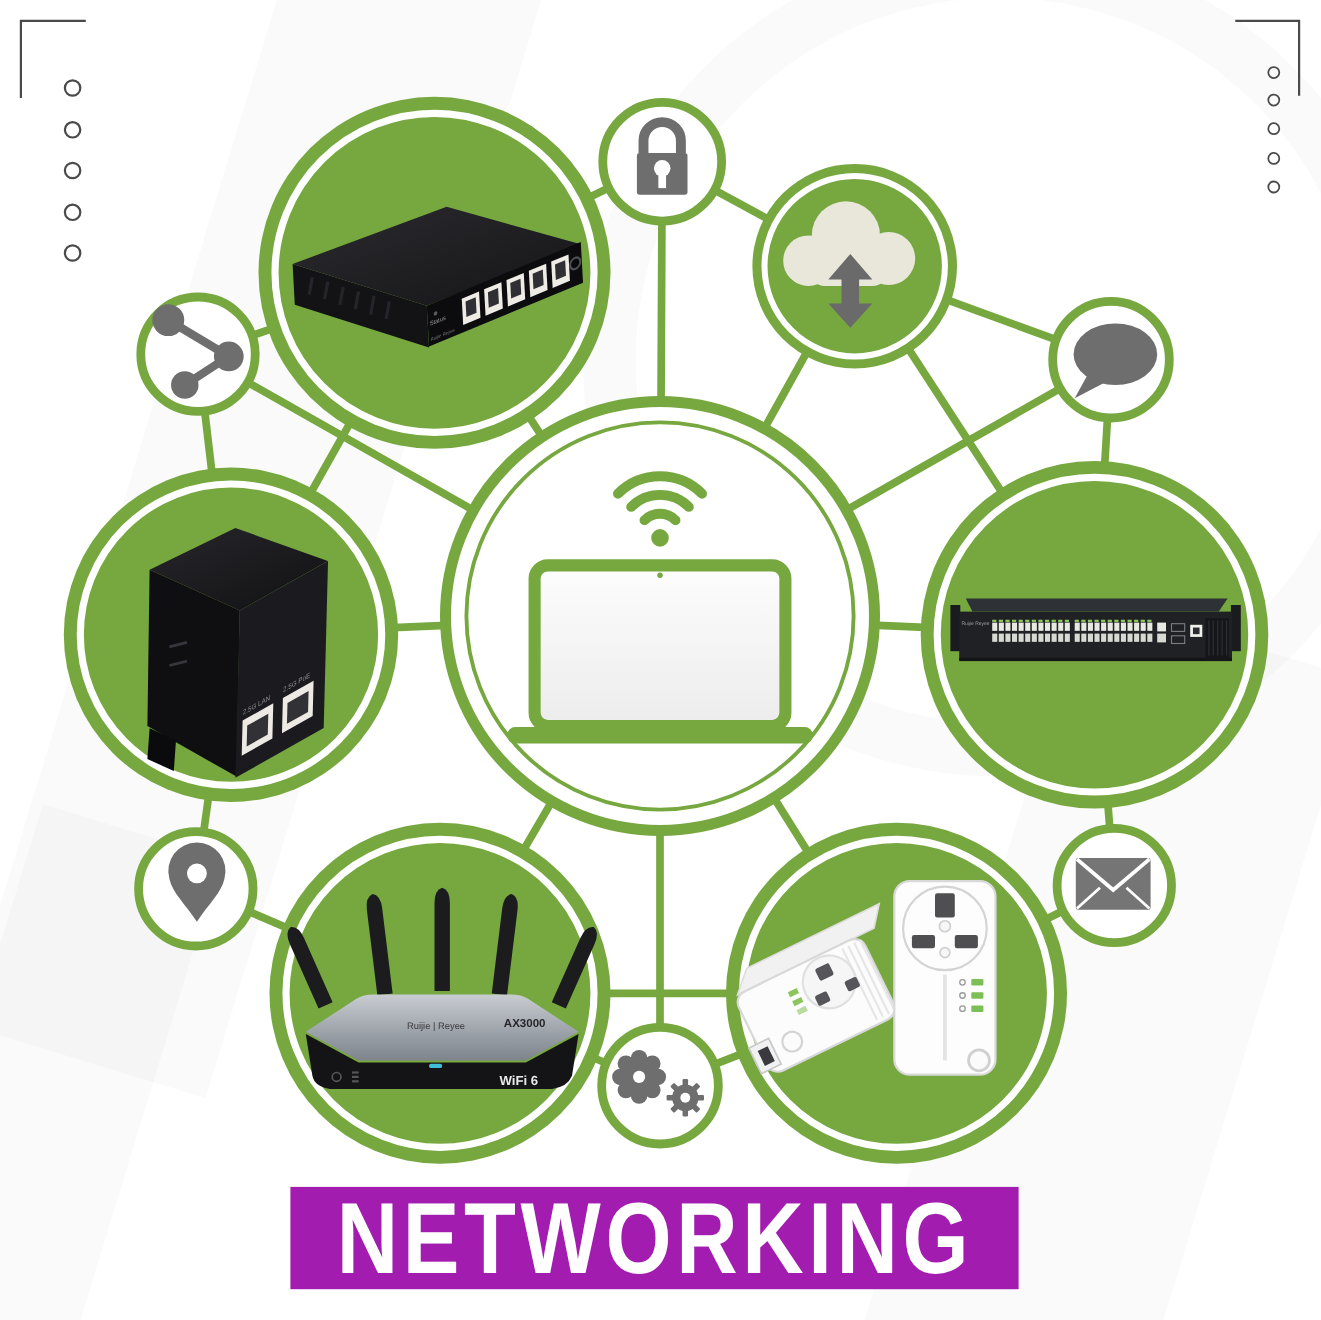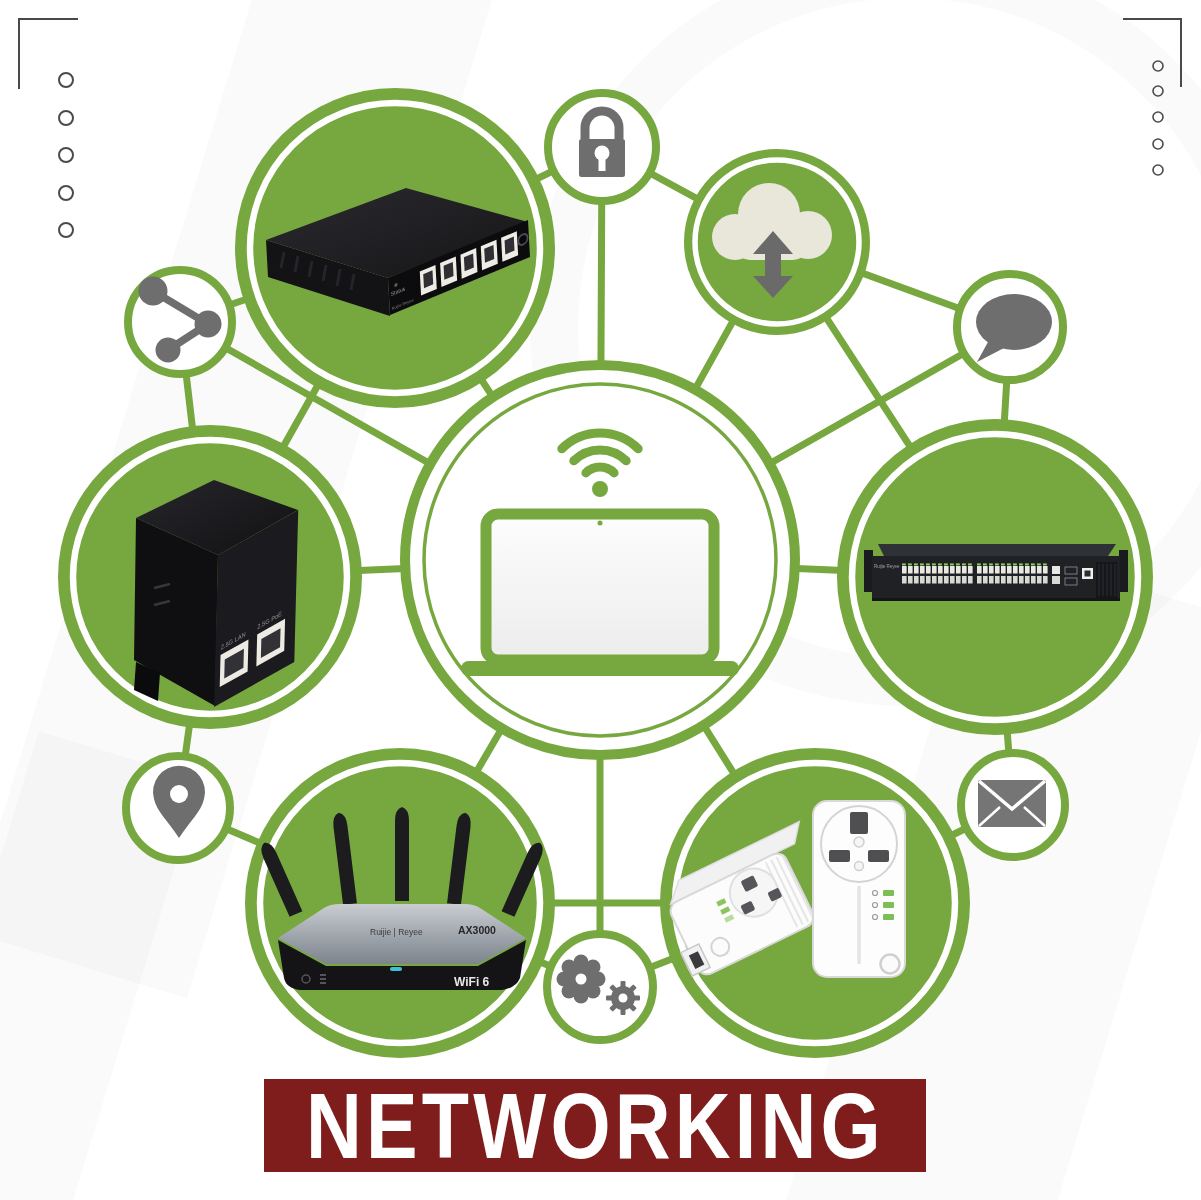--- a/index.html
+++ b/index.html
@@ -1,21 +1,21 @@
 <!DOCTYPE html>
 <html><head>
 <meta charset="utf-8">
 <style>
   html,body{margin:0;padding:0;background:#ffffff;}
   .stage{position:relative;width:1201px;height:1200px;background:#ffffff;overflow:hidden;
          font-family:"Liberation Sans",sans-serif;}
   .wm{position:absolute;background:rgba(0,0,0,0.018);}
   .wm-ring{position:absolute;border-radius:50%;border:48px solid rgba(0,0,0,0.02);}
   .graph{position:absolute;left:0;top:0;}
-  .banner{position:absolute;left:264px;top:1079px;width:662px;height:93px;background:#7f1d1d;
+  .banner{position:absolute;left:264px;top:1079px;width:662px;height:93px;background:#a21caf;
           display:flex;align-items:center;justify-content:center;}
   .banner span{color:#ffffff;font-weight:bold;font-size:92px;letter-spacing:5px;line-height:1;
                transform:scaleX(0.84);white-space:nowrap;}
   svg text{font-family:"Liberation Sans",sans-serif;}
 </style>
 </head>
 <body>
 
 <div class="stage">
 

